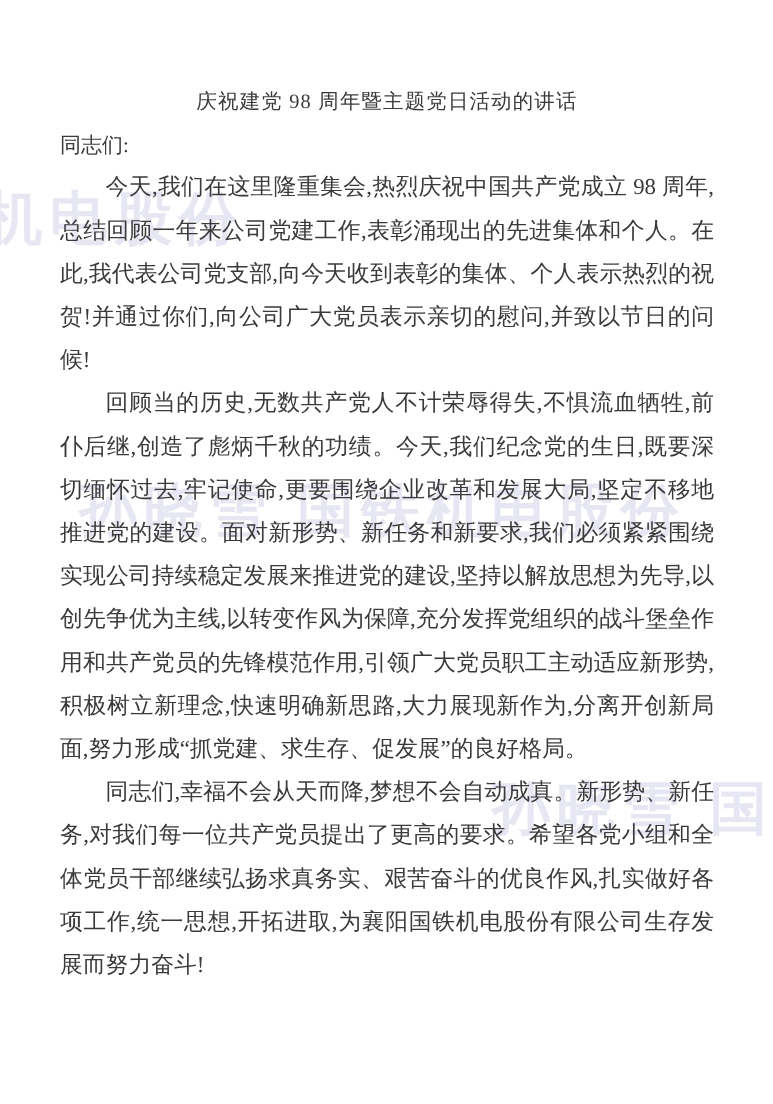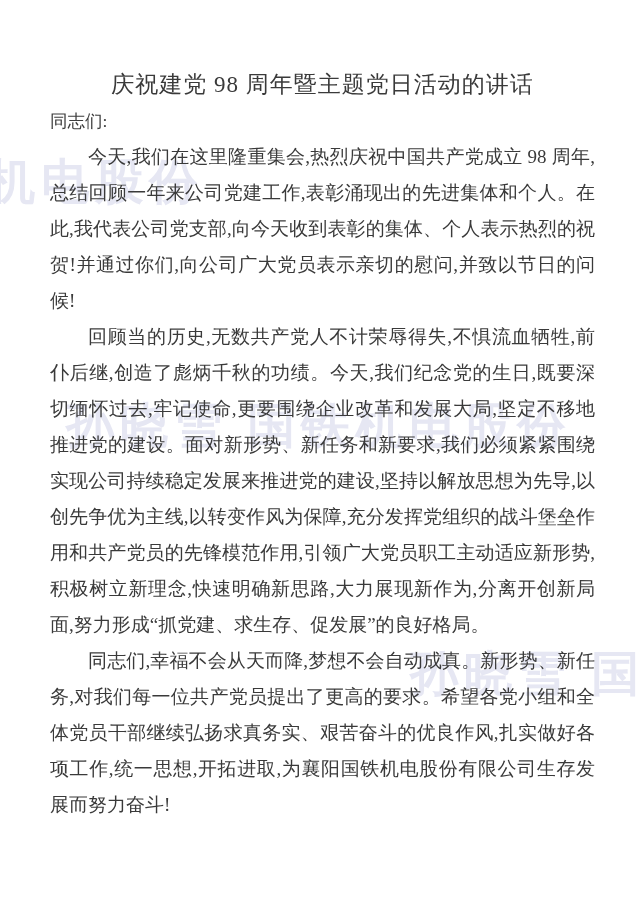--- a/index.html
+++ b/index.html
@@ -18,21 +18,21 @@
   }
   .content {
     position: absolute;
     left: 50px;
     top: 67px;
     width: 545px;
     z-index: 2;
   }
   .doc-title {
     margin: 0;
-    font-size: 23px;
+    font-size: 17px;
     font-weight: normal;
     line-height: 36px;
     text-align: center;
     letter-spacing: 1px;
     color: #3a3a3a;
   }
   .salutation {
     margin: 0;
     font-size: 17.5px;
     line-height: 36px;

